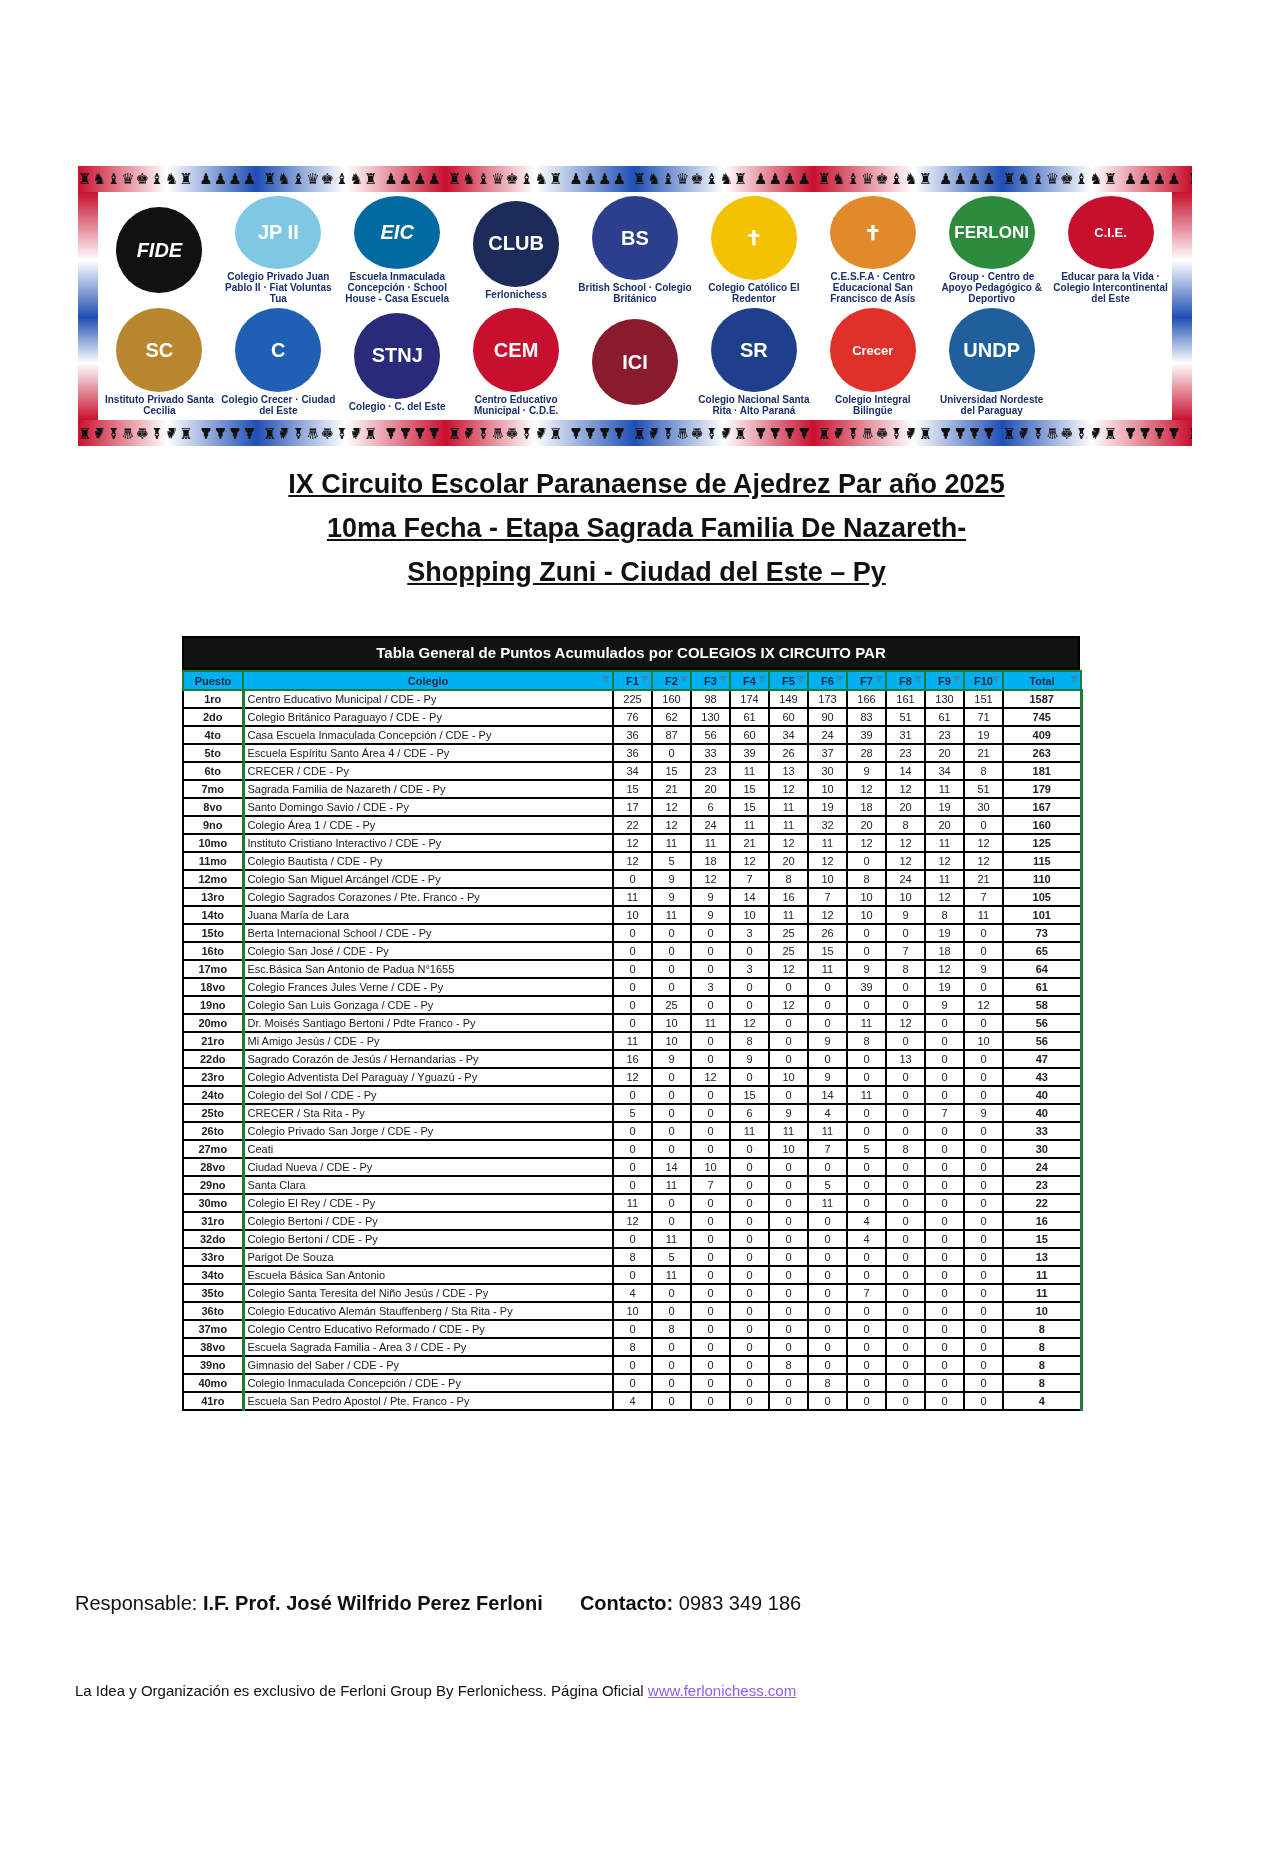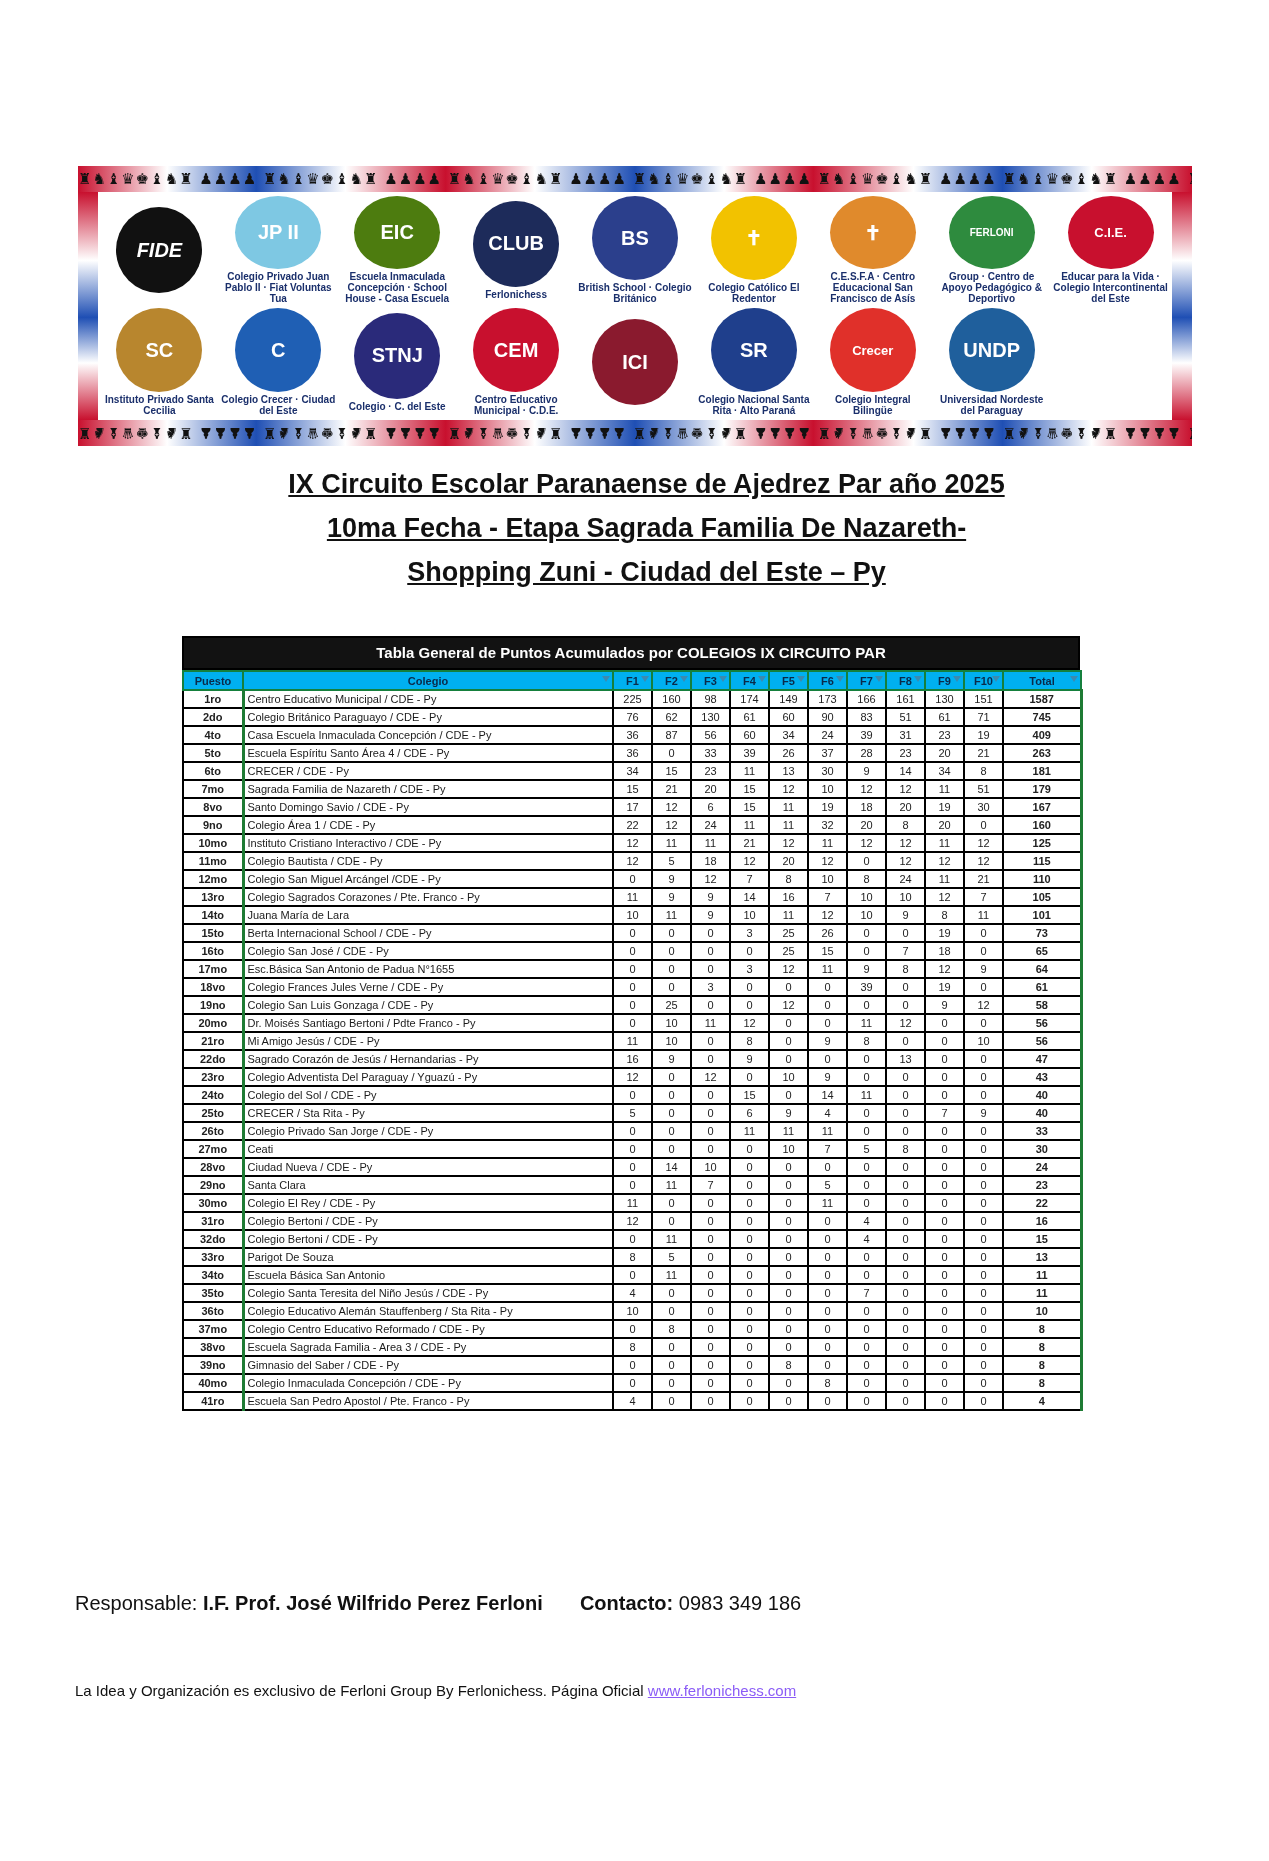--- a/index.html
+++ b/index.html
@@ -47,41 +47,41 @@
   <div class="border-side right"></div>
   <div class="logos" id="logos">
       <div class="logo">
         <div class="mark" style="background: rgb(17, 17, 17); font-style: italic;">FIDE</div>
       </div>
       <div class="logo">
         <div class="mark" style="background: rgb(126, 200, 227);">JP II</div>
         <div class="cap">Colegio Privado Juan Pablo II · Fiat Voluntas Tua</div>
       </div>
       <div class="logo">
-        <div class="mark" style="background: #4d7c0f;">EIC</div>
+        <div class="mark" style="background: #0369a1; font-style: italic;">EIC</div>
         <div class="cap">Escuela Inmaculada Concepción · School House - Casa Escuela</div>
       </div>
       <div class="logo">
         <div class="mark" style="background: rgb(29, 43, 90);">CLUB</div>
         <div class="cap">Ferlonichess</div>
       </div>
       <div class="logo">
         <div class="mark" style="background: rgb(43, 63, 140);">BS</div>
         <div class="cap">British School · Colegio Británico</div>
       </div>
       <div class="logo">
         <div class="mark" style="background: rgb(242, 194, 0);">✝</div>
         <div class="cap">Colegio Católico El Redentor</div>
       </div>
       <div class="logo">
         <div class="mark" style="background: rgb(224, 138, 44);">✝</div>
         <div class="cap">C.E.S.F.A · Centro Educacional San Francisco de Asís</div>
       </div>
       <div class="logo">
-        <div class="mark" style="background: rgb(46, 139, 62); font-size: 10px;">FERLONI</div>
+        <div class="mark" style="background: rgb(46, 139, 62); font-size: 17px;">FERLONI</div>
         <div class="cap">Group · Centro de Apoyo Pedagógico &amp; Deportivo</div>
       </div>
       <div class="logo">
         <div class="mark" style="background: rgb(200, 16, 46); font-size: 13px;">C.I.E.</div>
         <div class="cap">Educar para la Vida · Colegio Intercontinental del Este</div>
       </div>
       <div class="logo">
         <div class="mark" style="background: rgb(184, 134, 46);">SC</div>
         <div class="cap">Instituto Privado Santa Cecilia</div>
       </div>

